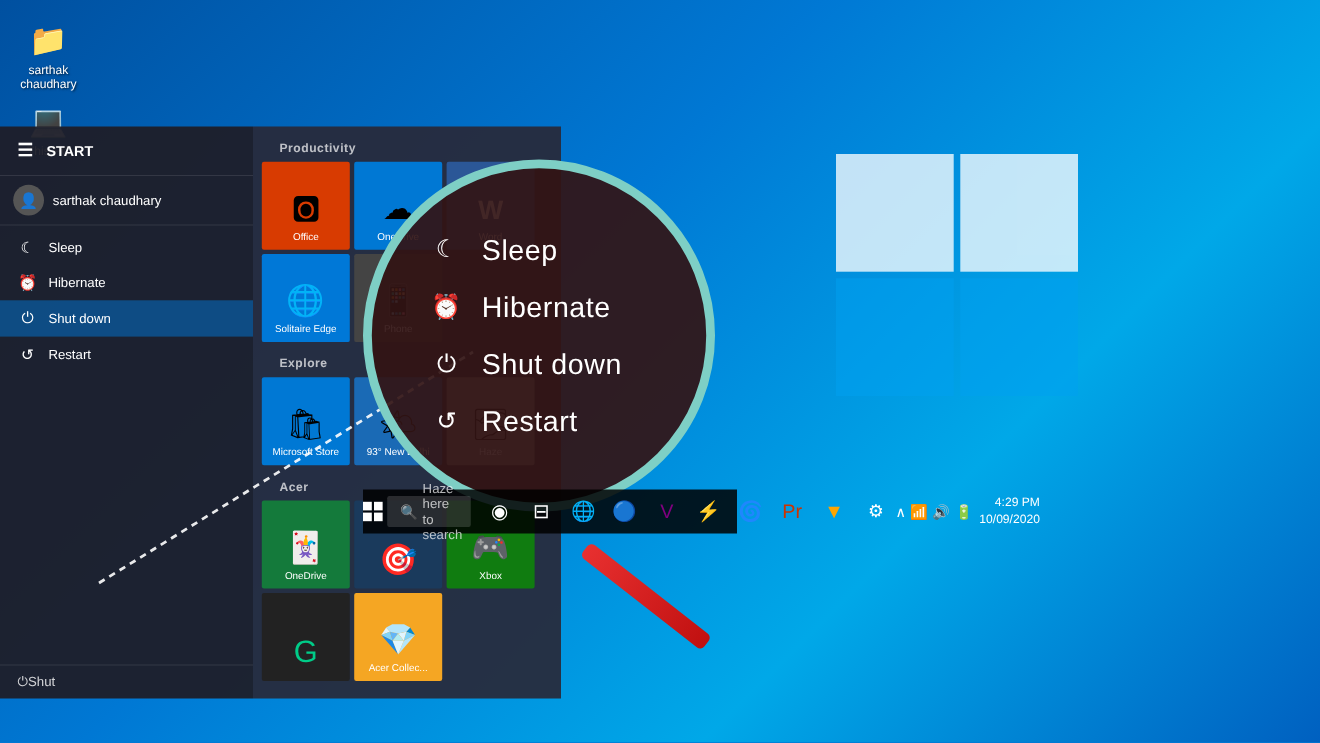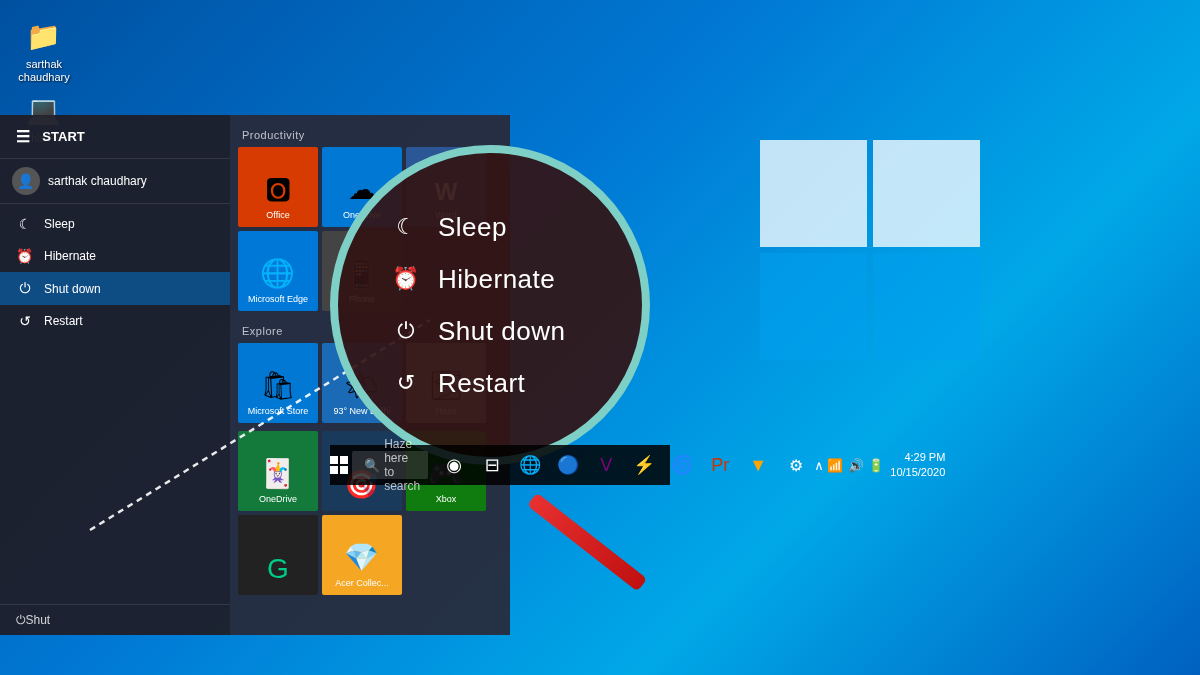--- a/index.html
+++ b/index.html
@@ -231,22 +231,23 @@
       height: 520px;
       background: rgba(40,40,55,0.92);
       z-index: 200;
       overflow-y: auto;
       padding: 8px;
     }
     .tiles-section-label {
       color: rgba(255,255,255,0.7);
       font-size: 11px;
       padding: 6px 4px;
-      font-weight: 400;
+      font-weight: 700;
       letter-spacing: 0.5px;
+      margin-left: 12px;
     }
     .tiles-grid {
       display: grid;
       grid-template-columns: repeat(3, 80px);
       gap: 4px;
       margin-bottom: 8px;
     }
     .tile {
       width: 80px;
       height: 80px;
@@ -384,21 +385,21 @@
       <div class="tile" style="background:#0078d4;">
         <div class="tile-icon">☁</div>
         <div class="tile-label">OneDrive</div>
       </div>
       <div class="tile" style="background:#2b5797;">
         <div class="tile-icon" style="font-size:24px;font-weight:bold;color:white;">W</div>
         <div class="tile-label">Word</div>
       </div>
       <div class="tile" style="background:#0078d7;">
         <div class="tile-icon">🌐</div>
-        <div class="tile-label">Microsoft Edge</div>
+        <div class="tile-label">Solitaire Edge</div>
       </div>
       <div class="tile" style="background:#444;">
         <div class="tile-icon">📱</div>
         <div class="tile-label">Phone</div>
       </div>
     </div>
 
     <div class="tiles-section-label">Explore</div>
     <div class="tiles-grid">
       <div class="tile" style="background:#0078d4;">
@@ -408,20 +409,21 @@
       <div class="tile" style="background:#1a6ab5;">
         <div class="tile-icon">🌤</div>
         <div class="tile-label">93° New Delhi</div>
       </div>
       <div class="tile" style="background:#888;">
         <div class="tile-icon">🌫</div>
         <div class="tile-label">Haze</div>
       </div>
     </div>
 
+    <div class="tiles-section-label">Acer</div>
     <div class="tiles-grid">
       <div class="tile" style="background:#147a3b;">
         <div class="tile-icon">🃏</div>
         <div class="tile-label">OneDrive</div>
       </div>
       <div class="tile" style="background:#1a3a5c;">
         <div class="tile-icon">🎯</div>
         <div class="tile-label"></div>
       </div>
       <div class="tile" style="background:#107c10;">
@@ -492,18 +494,18 @@
     </div>
     <div class="taskbar-tray">
       <div class="tray-icons">
         <span>∧</span>
         <span>📶</span>
         <span>🔊</span>
         <span>🔋</span>
       </div>
       <div class="tray-clock">
         <div>4:29 PM</div>
-        <div>10/15/2020</div>
+        <div>10/09/2020</div>
       </div>
     </div>
   </div>
 </div>
 
 </div>
 </body></html>

